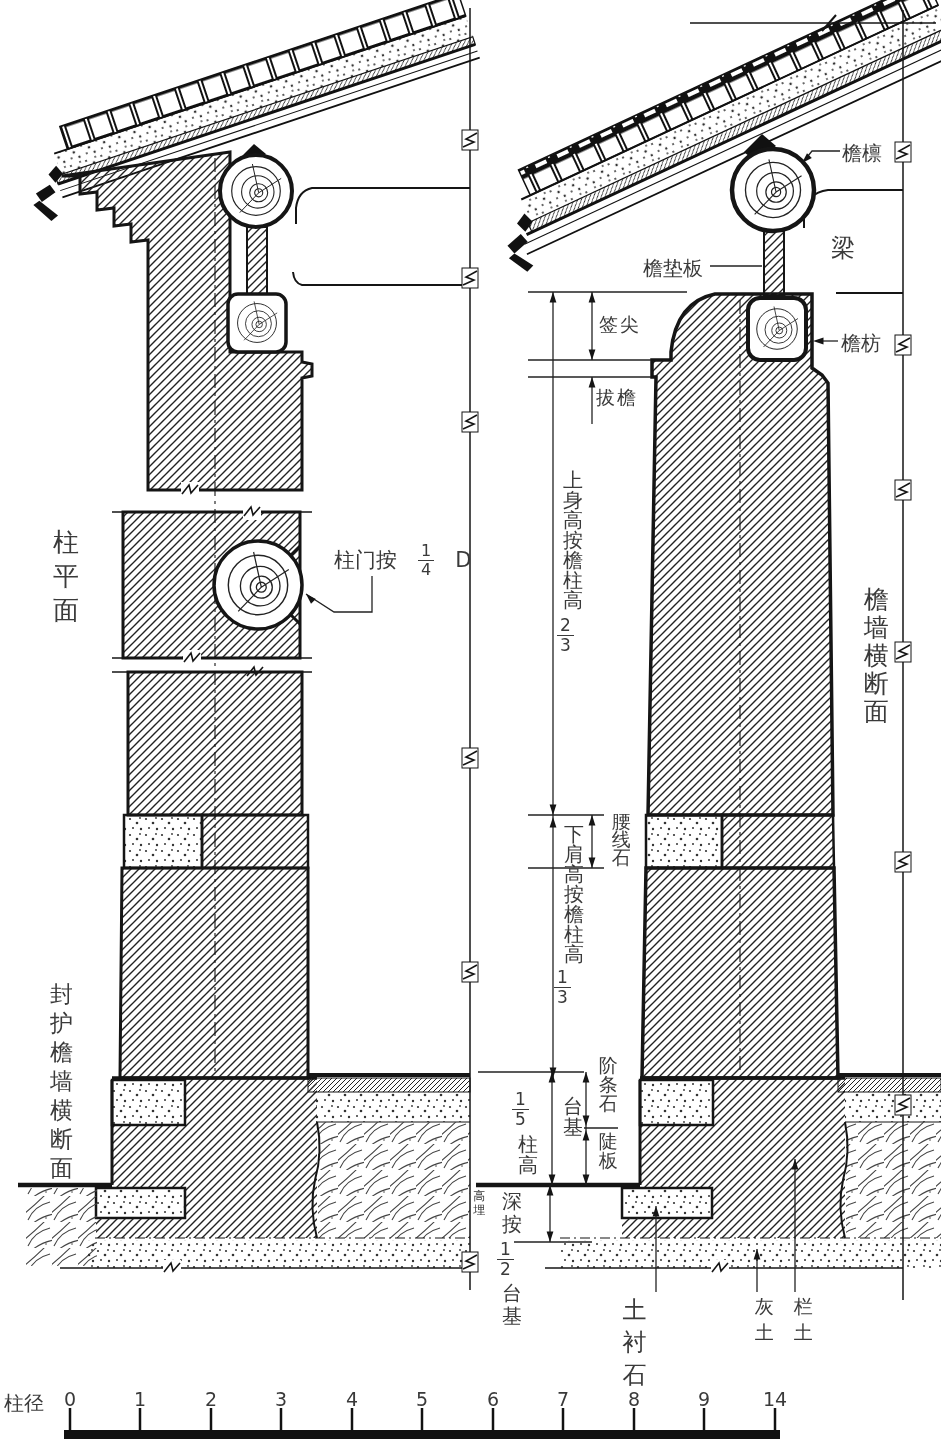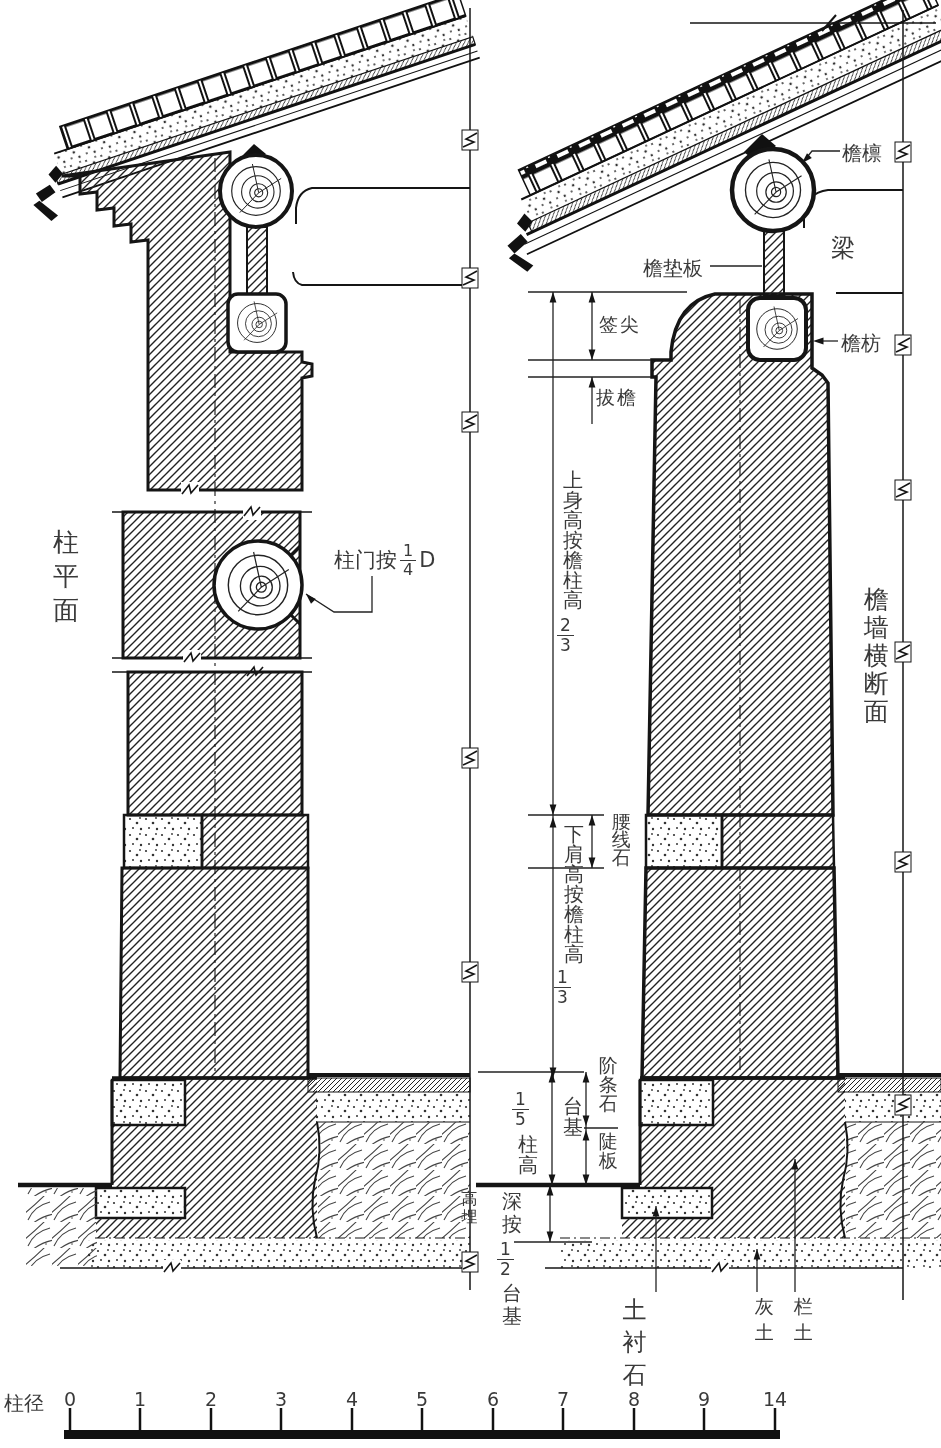--- a/index.html
+++ b/index.html
@@ -6,21 +6,21 @@
   #stage{position:relative;width:941px;height:1448px;background:#fff;overflow:hidden;
          font-family:"DejaVu Sans",sans-serif;color:#333;}
   #stage svg{position:absolute;left:0;top:0;}
   .v{position:absolute;width:1.35em;text-align:right;word-break:break-all;
      line-height:1.26;color:#3a3a3a;}
   .h{position:absolute;white-space:nowrap;color:#3a3a3a;}
   .frac{display:inline-flex;flex-direction:column;align-items:center;line-height:1.1;
         vertical-align:middle;color:#3a3a3a;}
   .frac .fn{border-bottom:1.6px solid #3a3a3a;padding:0 3px;}
   .frac.abs{position:absolute;}
-  .flexrow{display:flex;align-items:center;gap:3px;}
+  .flexrow{display:flex;align-items:center;gap:21px;}
   .tick-num{position:absolute;width:30px;text-align:center;top:1388px;font-size:19px;color:#3a3a3a;}
 </style>
 </head>
 <body>
 
 <div id="stage">
 
 <svg width="941" height="1448" viewBox="0 0 941 1448">
   <defs>
     <pattern id="h8" width="8" height="8" patternUnits="userSpaceOnUse">
@@ -293,20 +293,21 @@
 
 <div class="h flexrow" style="left:334px;top:542px;font-size:21px">
   <span>柱门按</span>
       <span class="frac" style="font-size:16px">
         <span class="fn">1</span>
         <span>4</span>
       </span>
       <span>D</span>
 </div>
 
+<div class="v" style="left:42px;top:980px;font-size:23px;line-height:1.26">封护檐墙横断面</div>
 
 <div class="h" style="left:599px;top:312px;font-size:19px;letter-spacing:2px">签尖</div>
 
 <div class="h" style="left:596px;top:385px;font-size:19px;letter-spacing:2px">拔檐</div>
 
 <div class="v" style="left:556px;top:470px;font-size:20px;line-height:1.0">上身高按檐柱高</div>
 <span class="frac abs" style="left:557px;top:616px;font-size:17px">
       <span class="fn">2</span>
       <span>3</span>
     </span>
@@ -322,21 +323,21 @@
 <div class="v" style="left:592px;top:1056px;font-size:19px;line-height:1.0">阶条石</div>
 <div class="v" style="left:592px;top:1132px;font-size:19px;line-height:1.0">陡板</div>
 <div class="v" style="left:556px;top:1096px;font-size:20px;line-height:1.05">台基</div>
 
 <span class="frac abs" style="left:512px;top:1090px;font-size:17px">
       <span class="fn">1</span>
       <span>5</span>
     </span>
 <div class="v" style="left:511px;top:1134px;font-size:20px;line-height:1.05">柱高</div>
 
-<div class="v" style="left:456px;top:1190px;font-size:16px;line-height:1.15">高埋</div>
+<div class="v" style="left:469px;top:1190px;font-size:12px;line-height:1.15">高埋</div>
 <div class="v" style="left:495px;top:1190px;font-size:20px;line-height:1.15">深按</div>
 <span class="frac abs" style="left:497px;top:1240px;font-size:17px">
       <span class="fn">1</span>
       <span>2</span>
     </span>
 <div class="v" style="left:495px;top:1282px;font-size:20px;line-height:1.15">台基</div>
 
 <div class="h" style="left:842px;top:140px;font-size:20px">檐檩</div>
 <div class="h" style="left:831px;top:232px;font-size:24px">梁</div>
 <div class="h" style="left:643px;top:255px;font-size:20px">檐垫板</div>

